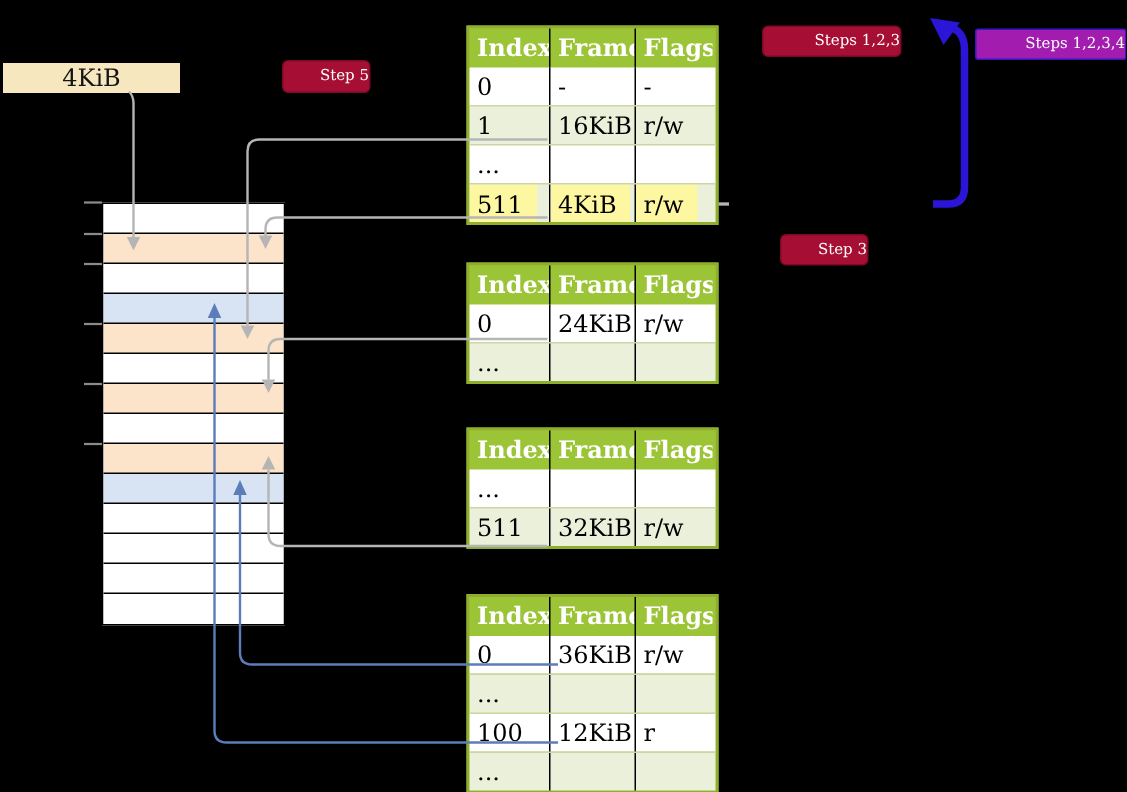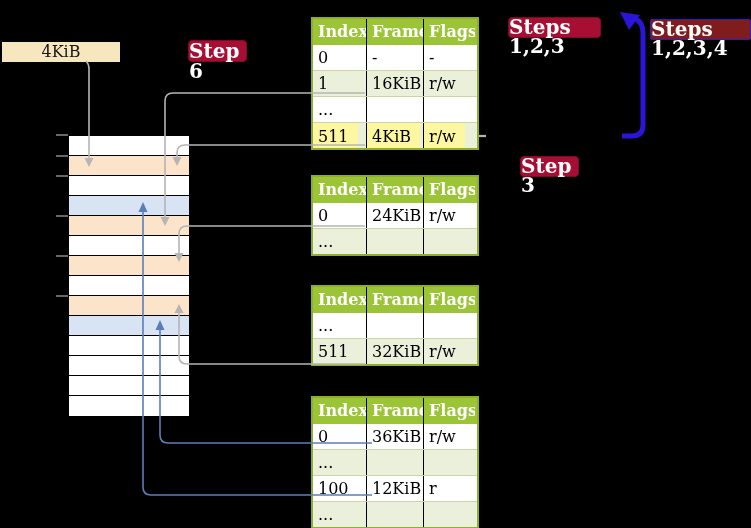--- a/index.html
+++ b/index.html
@@ -4,23 +4,23 @@
 <style>
   html,body{margin:0;padding:0;background:#000;}
   #canvas{position:relative;width:751px;height:528px;background:#000;overflow:hidden;
           font-family:"DejaVu Serif", "Liberation Serif", serif;}
 
   
   .mem-label{position:absolute;left:2px;top:42px;width:118px;height:20px;
              background:#f7e7bf;color:#141414;font-size:16px;line-height:20px;text-align:center;}
 
   
-  .badge{position:absolute;color:#fff;font-size:20px;text-align:left;font-weight:bold;}
+  .badge{position:absolute;color:#fff;font-size:10px;text-align:right;}
   .badge.red{background:#a60e33;border:1px solid #7c0a26;border-radius:4px;}
-  .badge.blue{background:#7f1d1d;border:1px solid #3318c4;border-radius:2px;}
+  .badge.blue{background:#a21caf;border:1px solid #3318c4;border-radius:2px;}
   #badge-step0   {left:188px;top:40px;width:57px;height:20px;line-height:20px;}
   #badge-steps123{left:508px;top:17px;width:91px;height:19px;line-height:19px;}
   #badge-steps1234{left:650px;top:19px;width:99px;height:19px;line-height:19px;}
   #badge-step4   {left:520px;top:156px;width:57px;height:19px;line-height:19px;}
 
   
   .stripe{position:absolute;left:68px;top:135px;width:122px;height:282px;
           border:1px solid #000;box-sizing:border-box;background:#fff;}
   [data-name="memory-row"]{height:20px;box-sizing:border-box;border-bottom:1px solid #000;}
   [data-name="memory-row"]:last-child{border-bottom:none;}
@@ -48,21 +48,21 @@
   
   #wires{position:absolute;left:0;top:0;width:751px;height:528px;pointer-events:none;}
 </style>
 </head>
 <body>
 
 <div id="canvas" data-name="paging-diagram">
 
   <div class="mem-label" data-name="memory-size-label">4KiB</div>
 
-  <div id="badge-step0" class="badge red" data-name="step0-badge">Step 6</div>
+  <div id="badge-step0" class="badge red" data-name="step0-badge">Step 5</div>
   <div id="badge-steps123" class="badge red" data-name="steps123-badge">Steps 1,2,3</div>
   <div id="badge-steps1234" class="badge blue" data-name="steps1234-badge">Steps 1,2,3,4</div>
   <div id="badge-step4" class="badge red" data-name="step4-badge">Step 3</div>
 
   <div class="stripe" data-name="physical-memory-stripe">
     <div data-name="memory-row" class="white"></div>
     <div data-name="memory-row" class="peach"></div>
     <div data-name="memory-row" class="white"></div>
     <div data-name="memory-row" class="blue-row"></div>
     <div data-name="memory-row" class="peach"></div>

